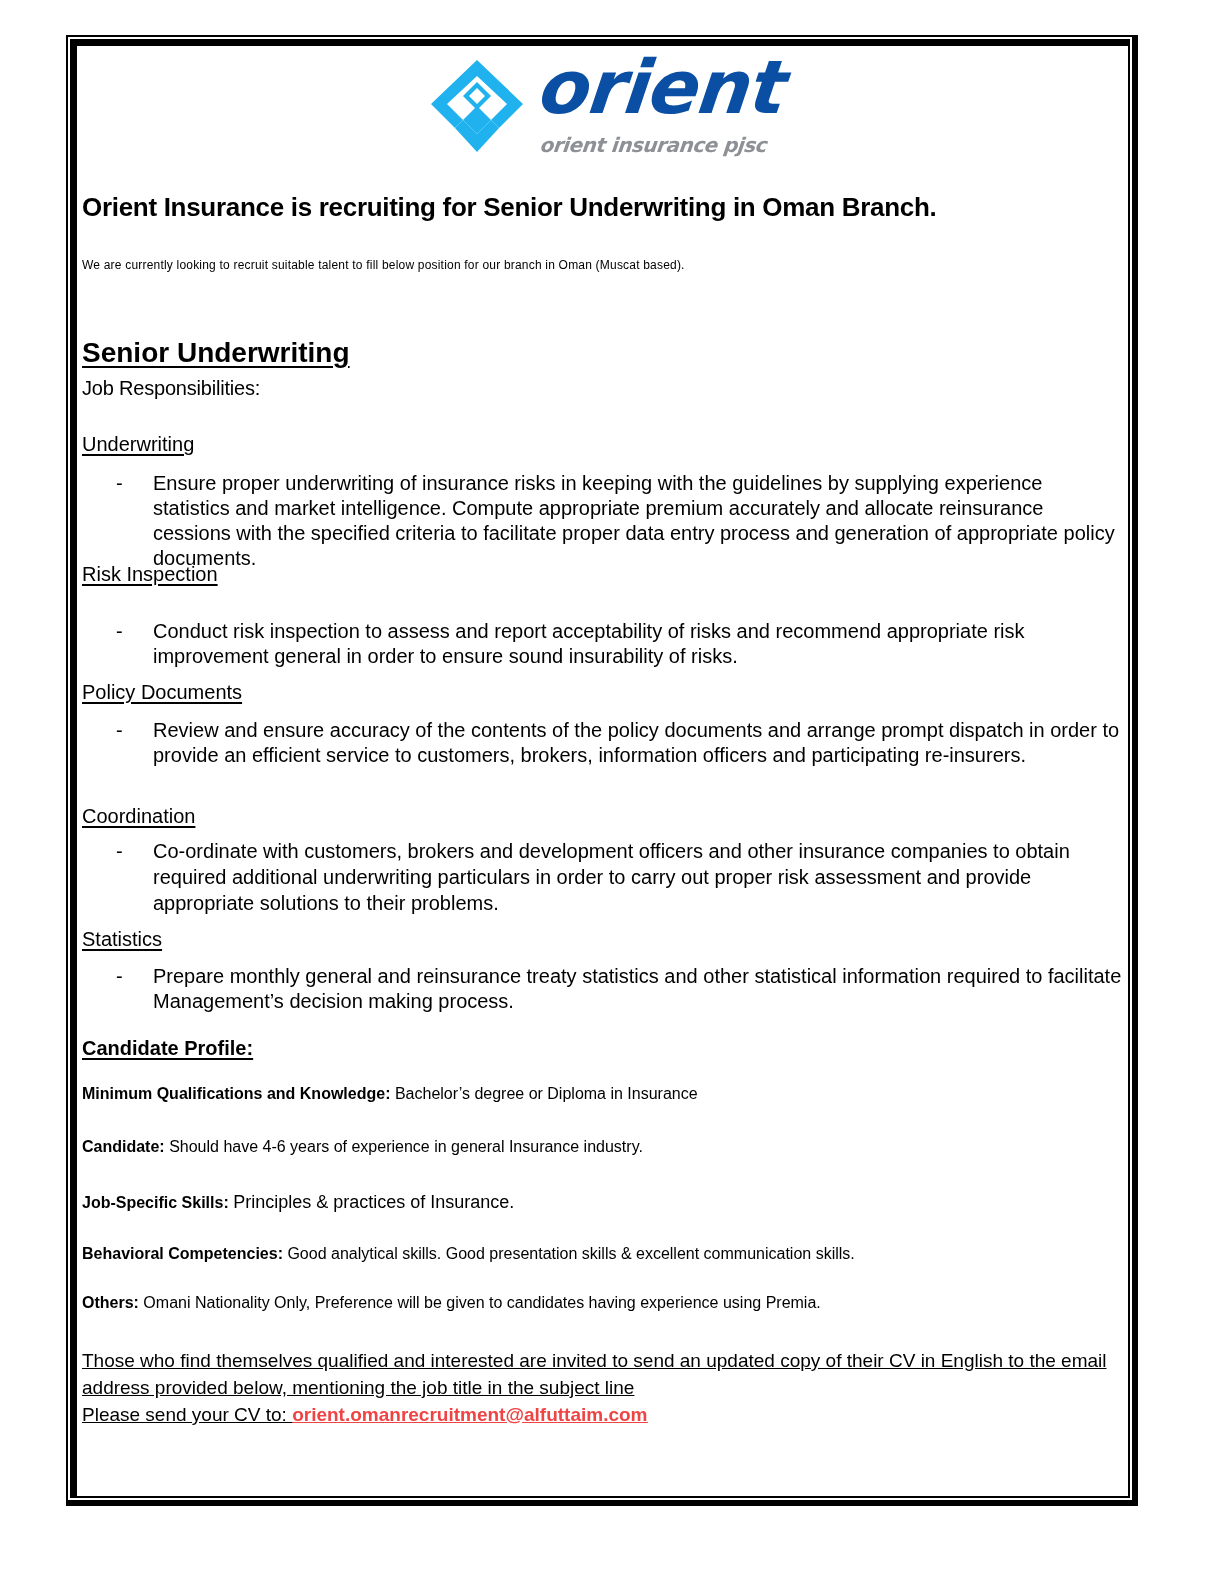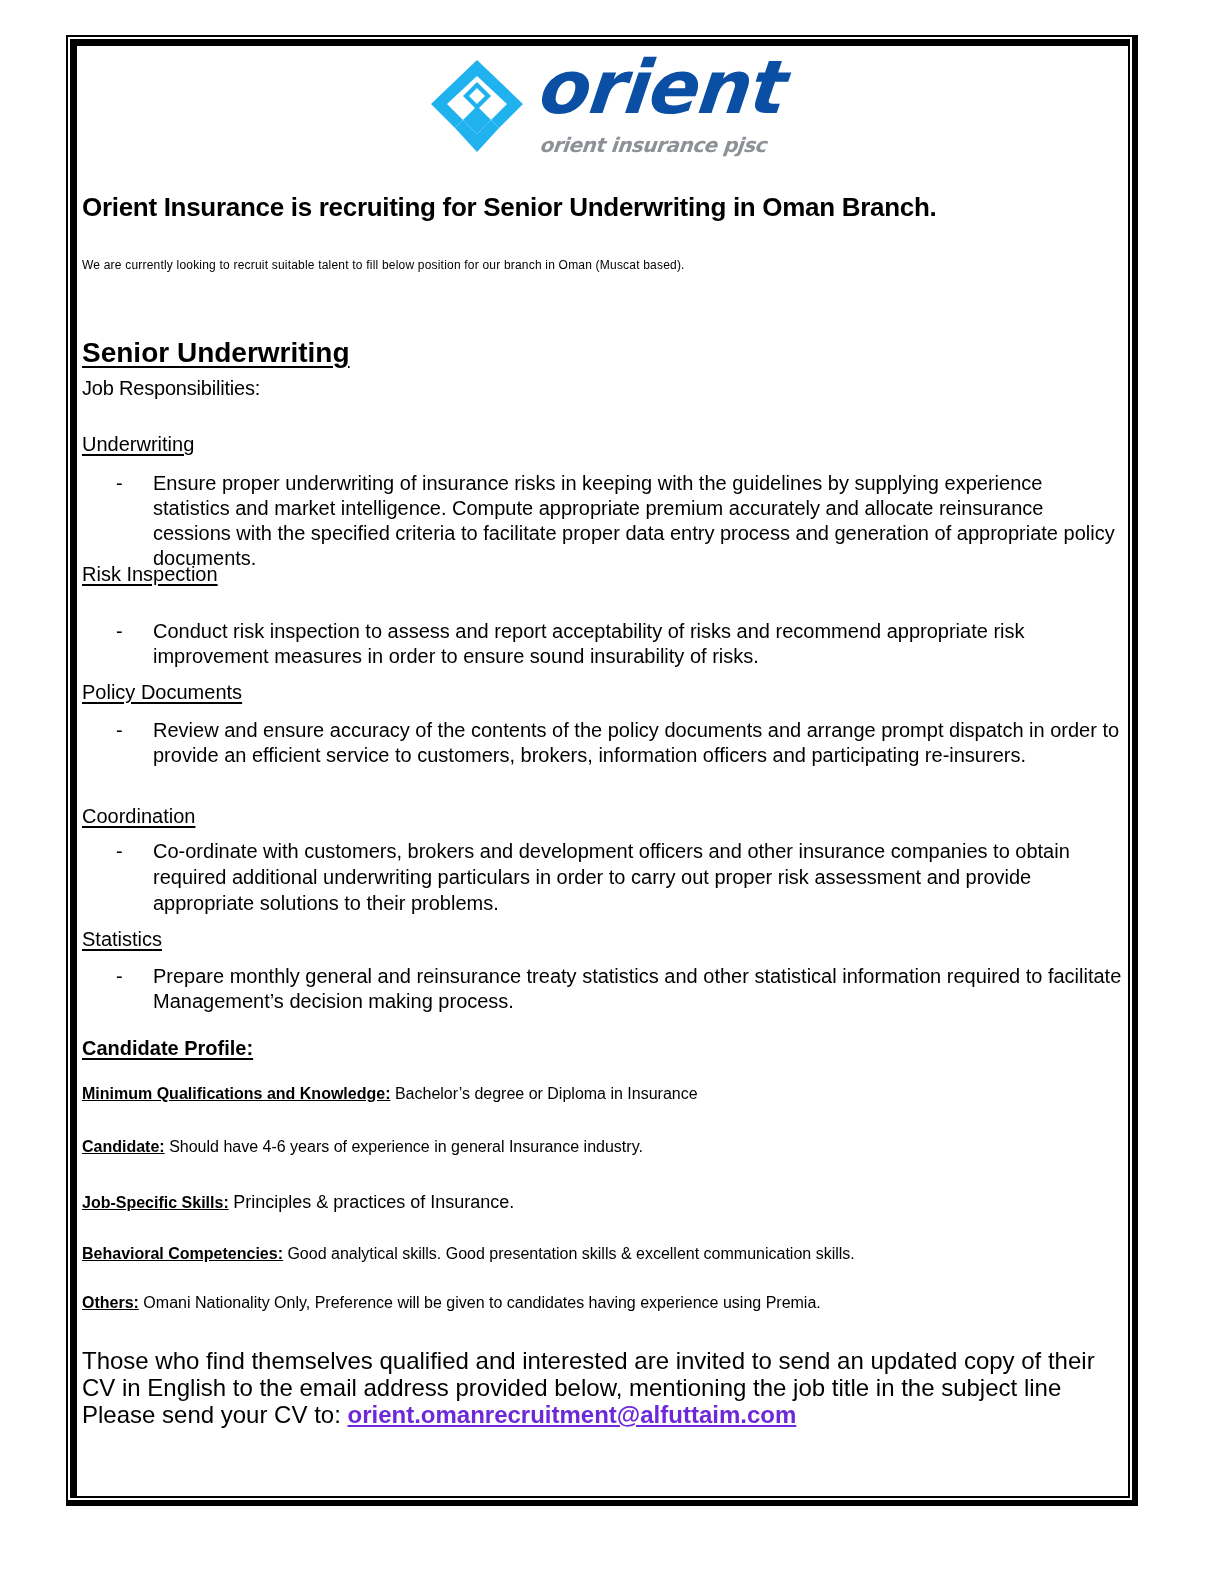--- a/index.html
+++ b/index.html
@@ -55,25 +55,25 @@
   }
   .bullet { position: absolute; left: 0; width: 1040px; font-size: 20px; line-height: 25px; }
   .bullet .dash { position: absolute; left: 34px; top: 0; }
   .bullet .text { position: absolute; left: 71px; top: 0; width: 970px; }
 
   .profile-heading {
     position: absolute; left: 0; top: 982px; font-size: 20px; font-weight: bold;
     text-decoration: underline; text-underline-offset: 3px;
   }
   .profile-row { position: absolute; left: 0; font-size: 16px; white-space: nowrap; }
-  .profile-row .k { font-weight: bold; text-decoration: underline; }
+  .profile-row .k { font-weight: bold; }
   .profile-row .v.big { font-size: 18px; }
 
-  .closing { position: absolute; left: 0; top: 1292px; width: 1040px; font-size: 24px; line-height: 27px; }
-  .email-link { color: #6d28d9; font-weight: bold; text-decoration: underline; cursor: pointer; }
+  .closing { position: absolute; left: 0; top: 1292px; width: 1040px; font-size: 19px; line-height: 27px; text-decoration: underline; }
+  .email-link { color: #ef4444; font-weight: bold; text-decoration: underline; cursor: pointer; }
 </style>
 </head>
 <body>
 
 <div class="frame-outer"></div>
 <div class="frame-inner"></div>
 
 <div class="content">
 
   <div class="logo">
@@ -100,21 +100,21 @@
 
   <div class="section-heading arial" style="top:378px">Underwriting</div>
   <div class="bullet arial" style="top:416px">
     <span class="dash">-</span>
     <span class="text">Ensure proper underwriting of insurance risks in keeping with the guidelines by supplying experience statistics and market intelligence. Compute appropriate premium accurately and allocate reinsurance cessions with the specified criteria to facilitate proper data entry process and generation of appropriate policy documents.</span>
   </div>
 
   <div class="section-heading arial" style="top:508px">Risk Inspection</div>
   <div class="bullet arial" style="top:564px">
     <span class="dash">-</span>
-    <span class="text">Conduct risk inspection to assess and report acceptability of risks and recommend appropriate risk improvement measures in order to ensure sound insurability of risks.</span>
+    <span class="text">Conduct risk inspection to assess and report acceptability of risks and recommend appropriate risk improvement general in order to ensure sound insurability of risks.</span>
   </div>
 
   <div class="section-heading arial" style="top:626px">Policy Documents</div>
   <div class="bullet arial" style="top:663px">
     <span class="dash">-</span>
     <span class="text">Review and ensure accuracy of the contents of the policy documents and arrange prompt dispatch in order to provide an efficient service to customers, brokers, information officers and participating re-insurers.</span>
   </div>
 
   <div class="section-heading arial" style="top:750px">Coordination</div>
   <div class="bullet arial" style="top:783px; line-height:26px">

